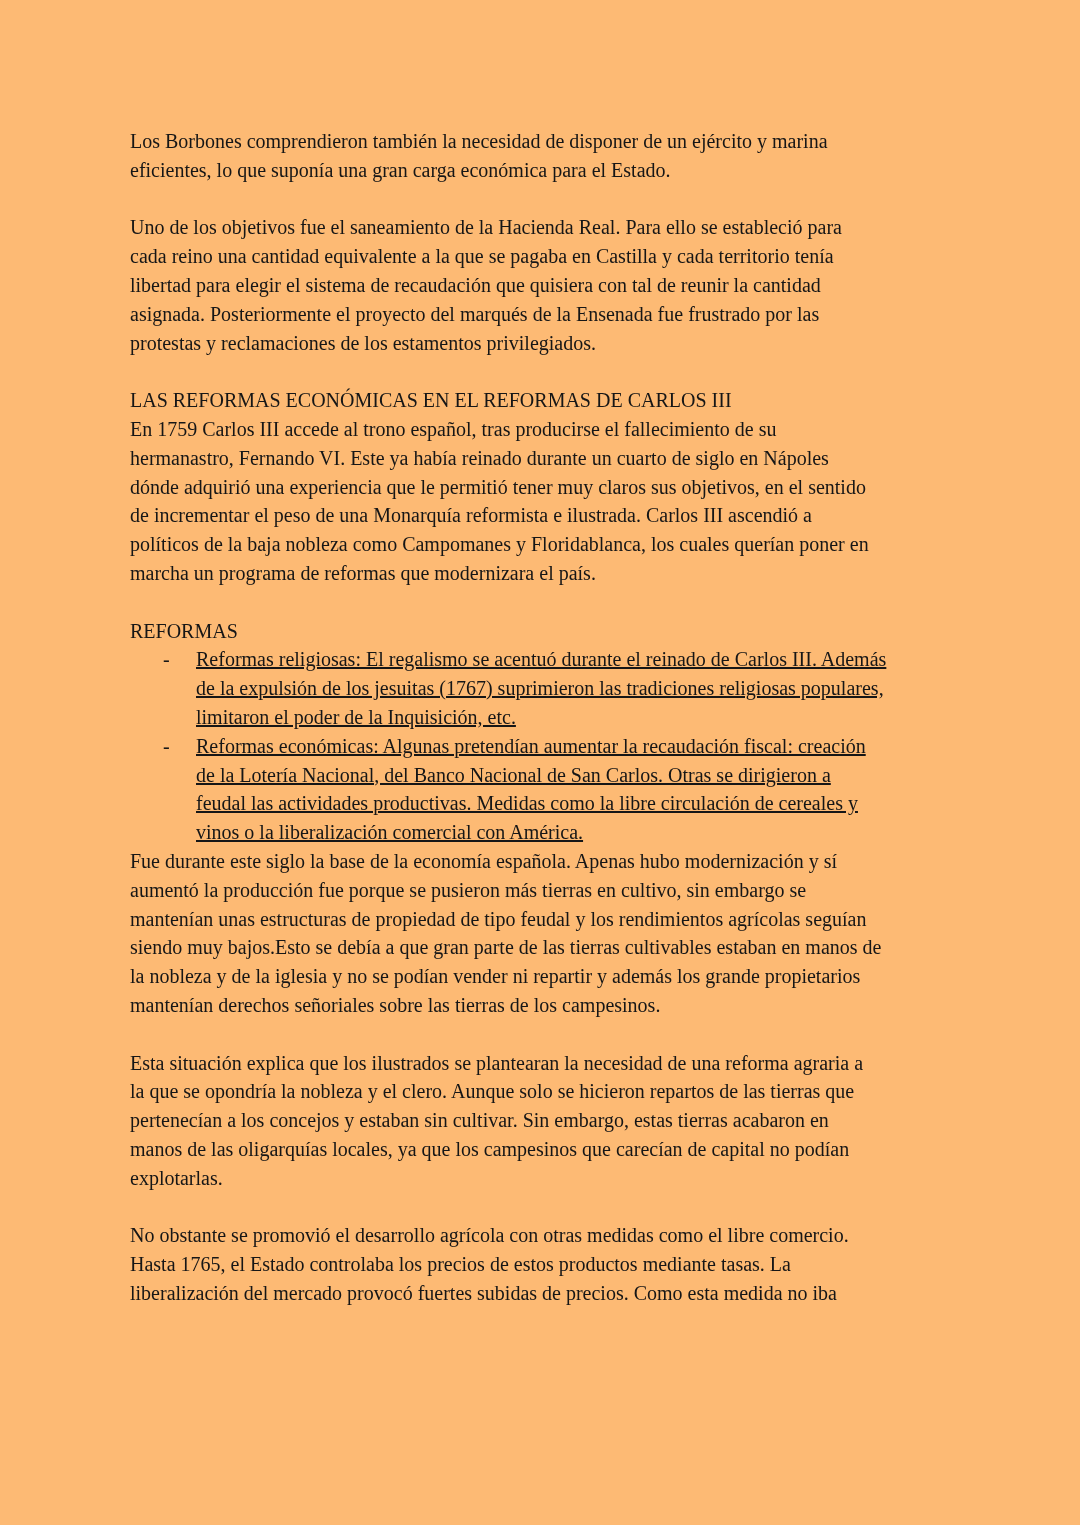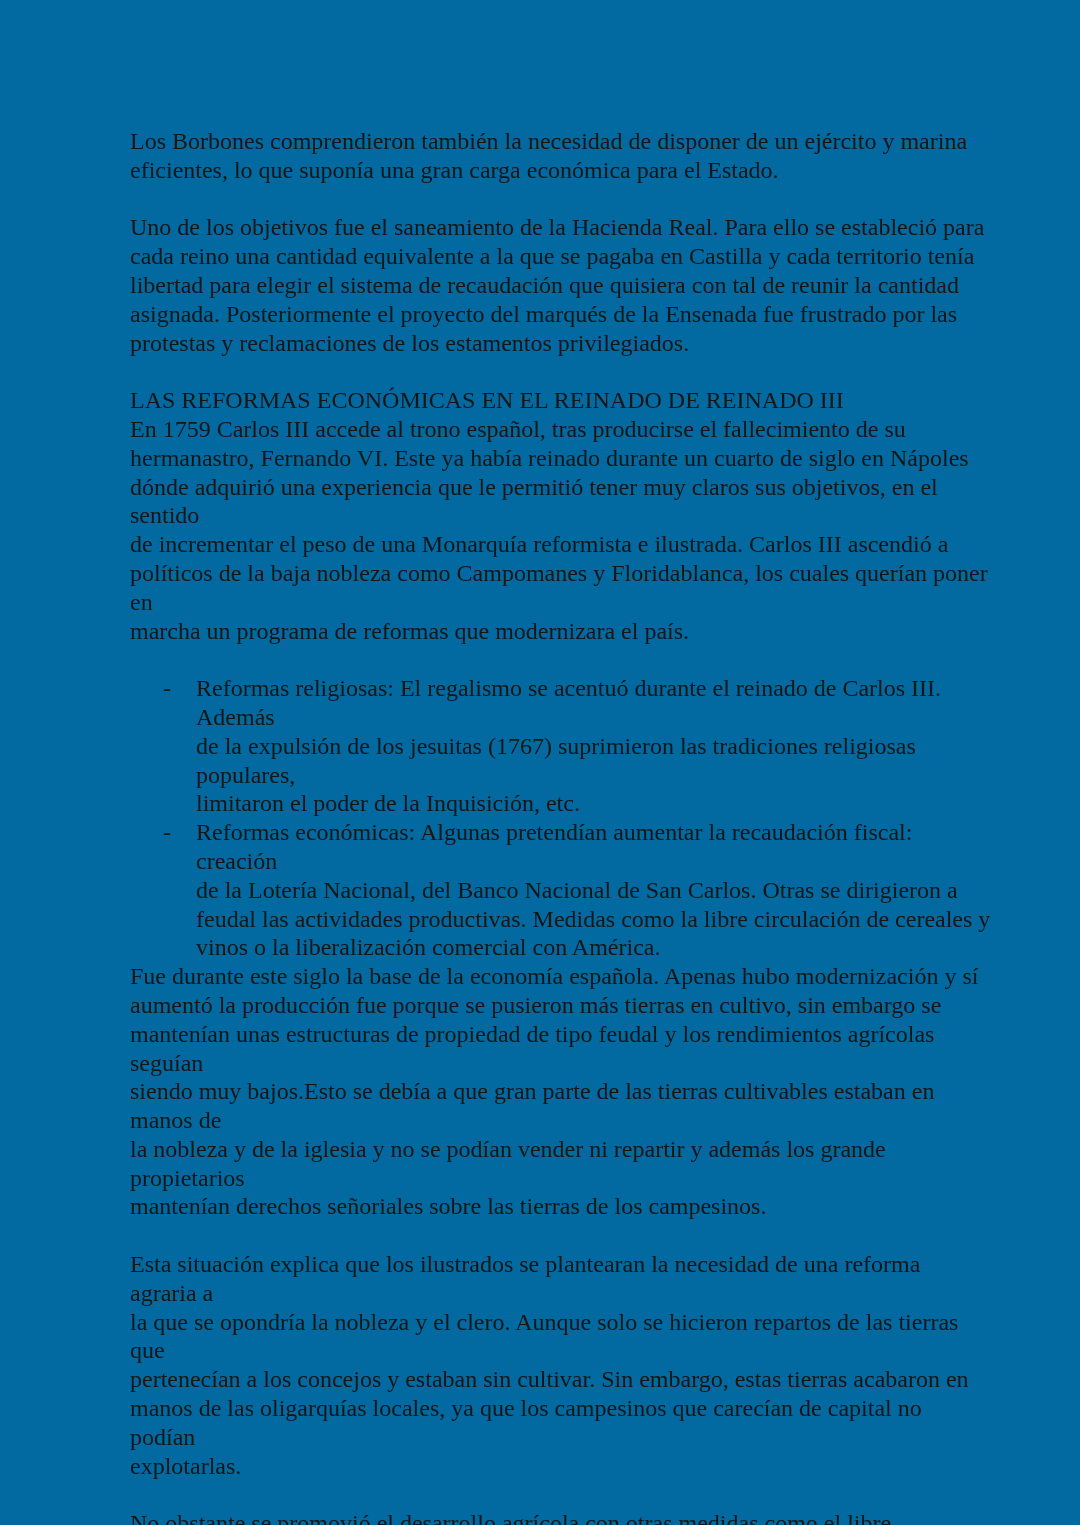--- a/index.html
+++ b/index.html
@@ -6,25 +6,25 @@
   html, body {
     margin: 0;
     padding: 0;
     background: #ffffff;
   }
   .doc-page {
     position: relative;
     width: 1080px;
     height: 1525px;
     margin: 0 auto;
-    background: #0369a1;
+    background: #fdba74;
     box-sizing: border-box;
     padding: 127px 88px 0 130px;
     font-family: "Liberation Serif", "DejaVu Serif", serif;
-    font-size: 24px;
+    font-size: 20px;
     line-height: 28.8px;
     color: #161616;
     overflow: hidden;
   }
   .para, .heading {
     margin: 0;
     padding: 0;
     font-size: inherit;
     font-weight: normal;
     white-space: pre-line;
@@ -43,47 +43,49 @@
     padding-left: 33px;
     margin: 0;
   }
   .li-dash {
     flex: none;
     width: 33px;
   }
   .li-text {
     flex: 1;
     white-space: pre-line;
+    text-decoration: underline;
   }
 </style>
 </head>
 <body>
 
 <div class="doc-page">
 
   <p class="para gap-after">Los Borbones comprendieron también la necesidad de disponer de un ejército y marina
 eficientes, lo que suponía una gran carga económica para el Estado.</p>
 
   <p class="para gap-after">Uno de los objetivos fue el saneamiento de la Hacienda Real. Para ello se estableció para
 cada reino una cantidad equivalente a la que se pagaba en Castilla y cada territorio tenía
 libertad para elegir el sistema de recaudación que quisiera con tal de reunir la cantidad
 asignada. Posteriormente el proyecto del marqués de la Ensenada fue frustrado por las
 protestas y reclamaciones de los estamentos privilegiados.</p>
 
   <section>
-    <h2 class="heading">LAS REFORMAS ECONÓMICAS EN EL REINADO DE REINADO III</h2>
+    <h2 class="heading">LAS REFORMAS ECONÓMICAS EN EL REFORMAS DE CARLOS III</h2>
     <p class="para gap-after">En 1759 Carlos III accede al trono español, tras producirse el fallecimiento de su
 hermanastro, Fernando VI. Este ya había reinado durante un cuarto de siglo en Nápoles
 dónde adquirió una experiencia que le permitió tener muy claros sus objetivos, en el sentido
 de incrementar el peso de una Monarquía reformista e ilustrada. Carlos III ascendió a
 políticos de la baja nobleza como Campomanes y Floridablanca, los cuales querían poner en
 marcha un programa de reformas que modernizara el país.</p>
   </section>
 
   <section>
+    <h2 class="heading">REFORMAS</h2>
     <ul class="doc-list gap-after">
       <li class="doc-list-item">
         <span class="li-dash">-</span>
         <span class="li-text">Reformas religiosas: El regalismo se acentuó durante el reinado de Carlos III. Además
 de la expulsión de los jesuitas (1767) suprimieron las tradiciones religiosas populares,
 limitaron el poder de la Inquisición, etc.</span>
       </li>
       <li class="doc-list-item">
         <span class="li-dash">-</span>
         <span class="li-text">Reformas económicas: Algunas pretendían aumentar la recaudación fiscal: creación

